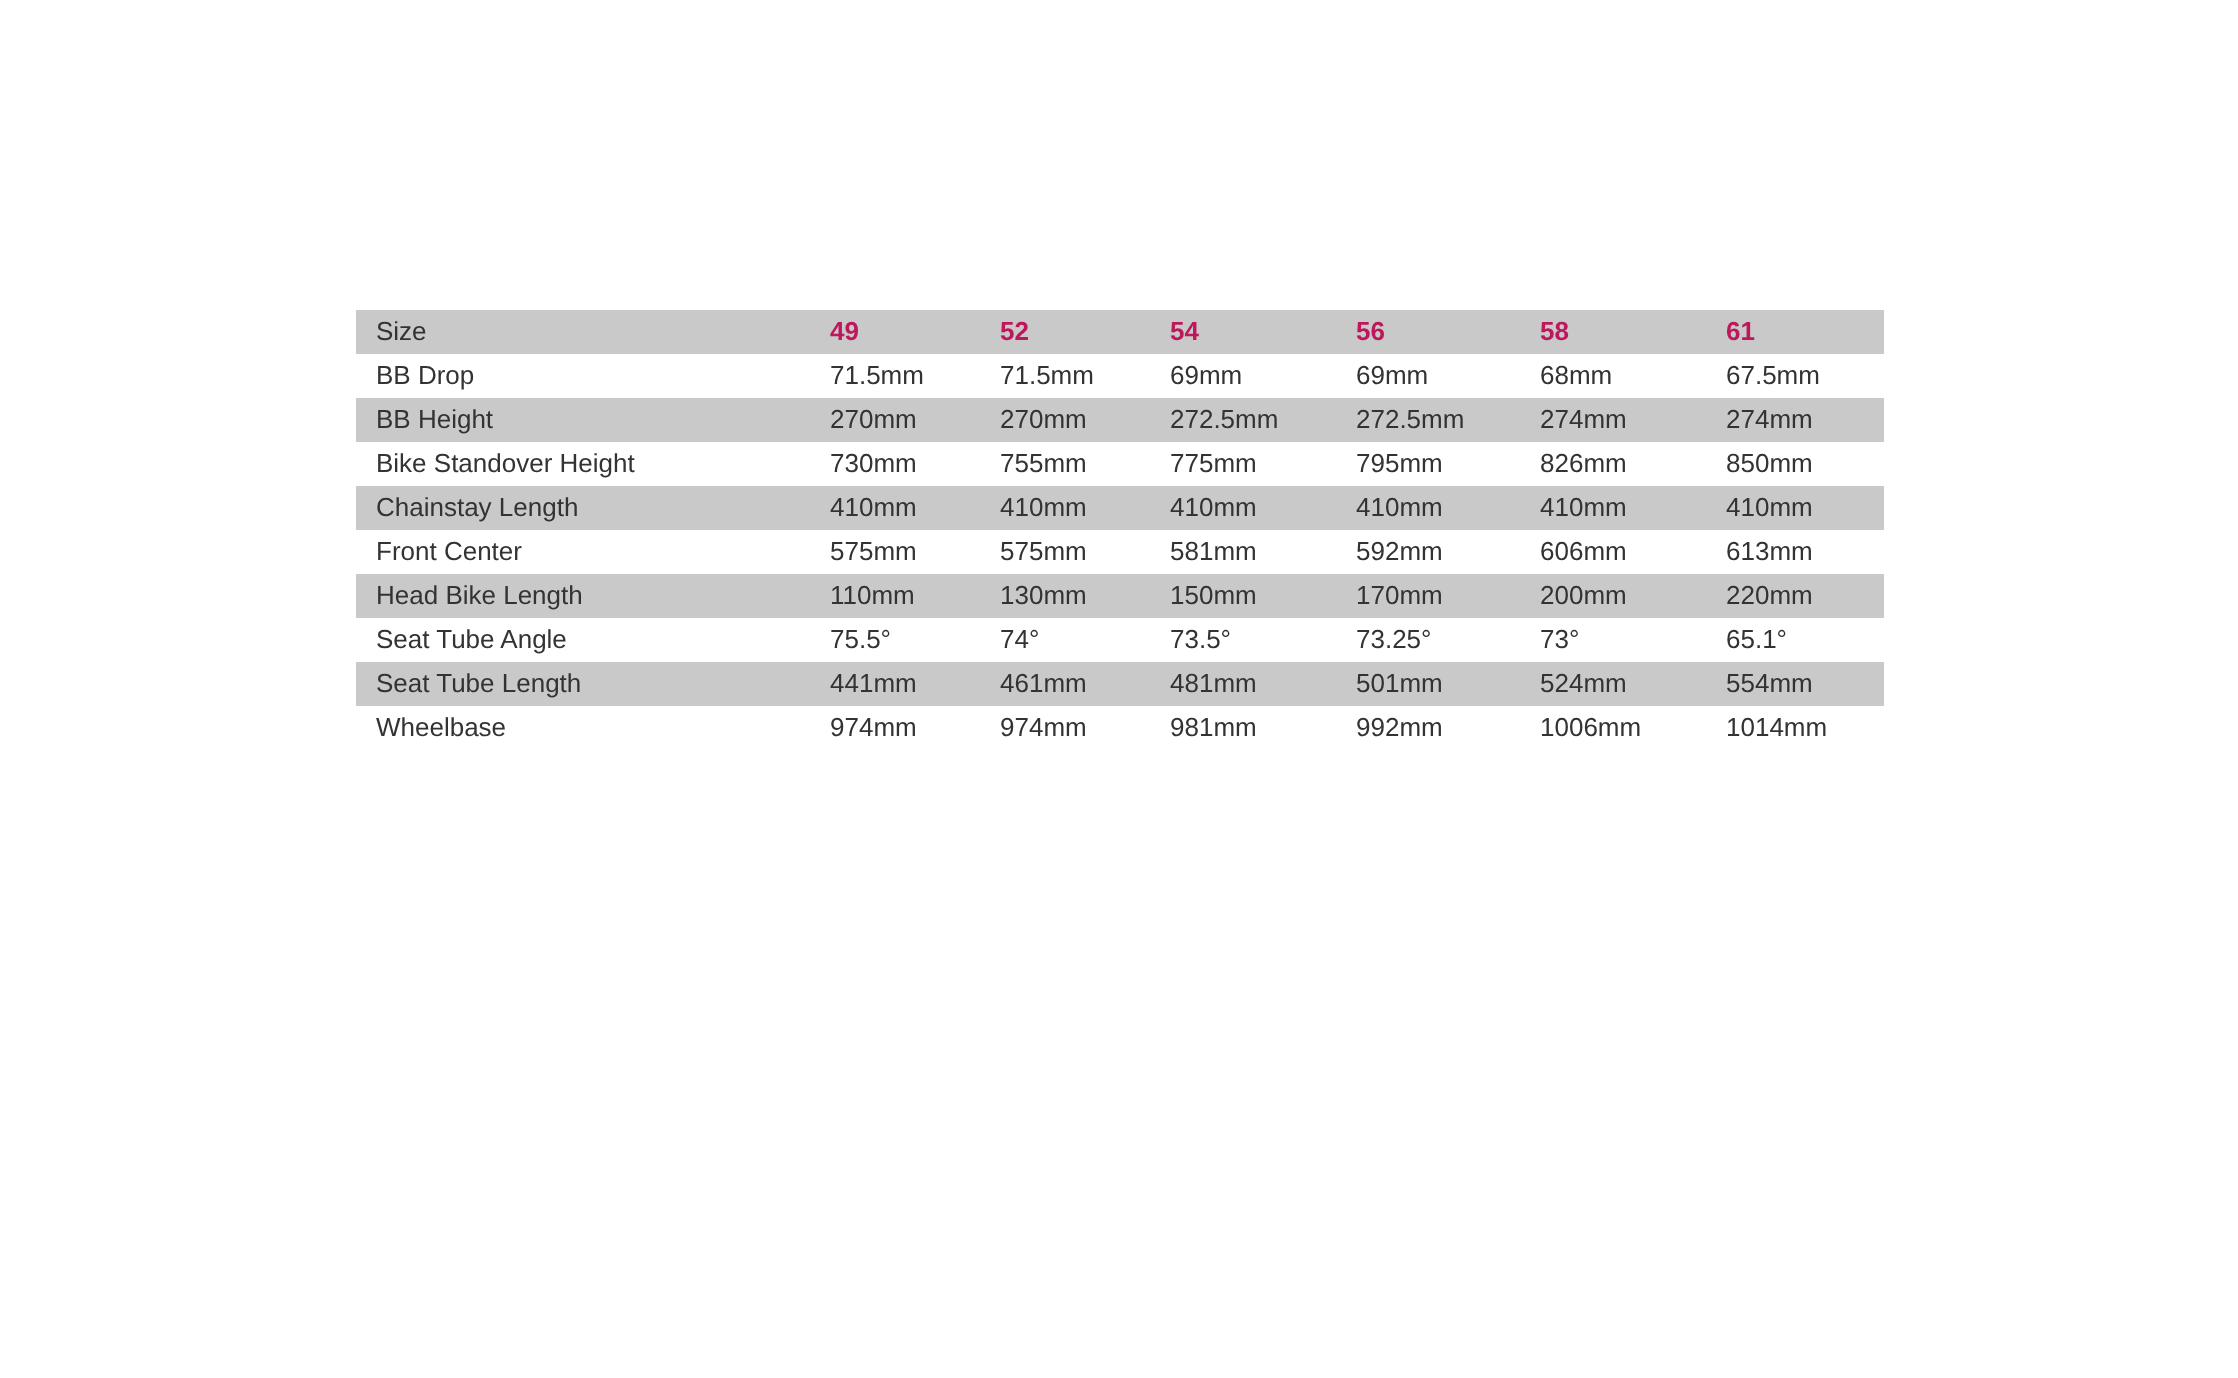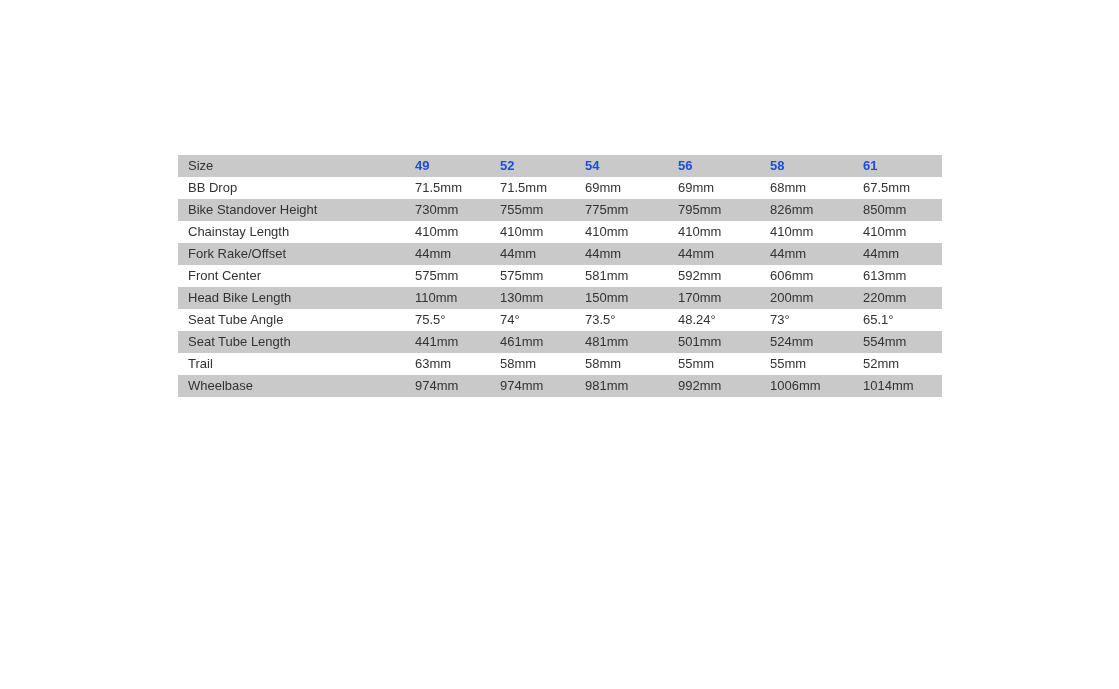--- a/index.html
+++ b/index.html
@@ -30,21 +30,21 @@
     font-weight: normal;
     white-space: nowrap;
     overflow: hidden;
     line-height: 22px;
   }
   .geo-table thead tr {
     background: #c9c9c9;
   }
   .geo-table thead th.value-cell {
     font-weight: bold;
-    color: #1d4ed8;
+    color: #be185d;
   }
   .geo-table tbody tr:nth-child(even) {
     background: #c9c9c9;
   }
   .geo-table tbody tr:nth-child(odd) {
     background: #ffffff;
   }
 </style>
 </head>
 <body>
@@ -74,45 +74,45 @@
     <tr>
       <td>BB Drop</td>
       <td>71.5mm</td>
       <td>71.5mm</td>
       <td>69mm</td>
       <td>69mm</td>
       <td>68mm</td>
       <td>67.5mm</td>
     </tr>
     <tr>
+      <td>BB Height</td>
+      <td>270mm</td>
+      <td>270mm</td>
+      <td>272.5mm</td>
+      <td>272.5mm</td>
+      <td>274mm</td>
+      <td>274mm</td>
+    </tr>
+    <tr>
       <td>Bike Standover Height</td>
       <td>730mm</td>
       <td>755mm</td>
       <td>775mm</td>
       <td>795mm</td>
       <td>826mm</td>
       <td>850mm</td>
     </tr>
     <tr>
       <td>Chainstay Length</td>
       <td>410mm</td>
       <td>410mm</td>
       <td>410mm</td>
       <td>410mm</td>
       <td>410mm</td>
       <td>410mm</td>
-    </tr>
-    <tr>
-      <td>Fork Rake/Offset</td>
-      <td>44mm</td>
-      <td>44mm</td>
-      <td>44mm</td>
-      <td>44mm</td>
-      <td>44mm</td>
-      <td>44mm</td>
     </tr>
     <tr>
       <td>Front Center</td>
       <td>575mm</td>
       <td>575mm</td>
       <td>581mm</td>
       <td>592mm</td>
       <td>606mm</td>
       <td>613mm</td>
     </tr>
@@ -123,41 +123,32 @@
       <td>150mm</td>
       <td>170mm</td>
       <td>200mm</td>
       <td>220mm</td>
     </tr>
     <tr>
       <td>Seat Tube Angle</td>
       <td>75.5°</td>
       <td>74°</td>
       <td>73.5°</td>
-      <td>48.24°</td>
+      <td>73.25°</td>
       <td>73°</td>
       <td>65.1°</td>
     </tr>
     <tr>
       <td>Seat Tube Length</td>
       <td>441mm</td>
       <td>461mm</td>
       <td>481mm</td>
       <td>501mm</td>
       <td>524mm</td>
       <td>554mm</td>
-    </tr>
-    <tr>
-      <td>Trail</td>
-      <td>63mm</td>
-      <td>58mm</td>
-      <td>58mm</td>
-      <td>55mm</td>
-      <td>55mm</td>
-      <td>52mm</td>
     </tr>
     <tr>
       <td>Wheelbase</td>
       <td>974mm</td>
       <td>974mm</td>
       <td>981mm</td>
       <td>992mm</td>
       <td>1006mm</td>
       <td>1014mm</td>
     </tr>

